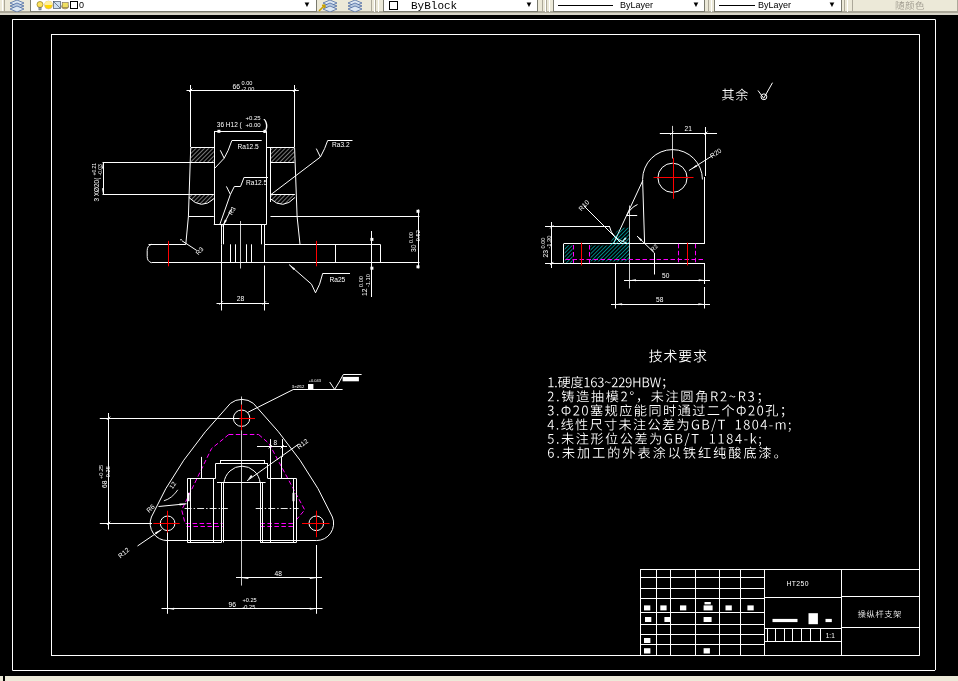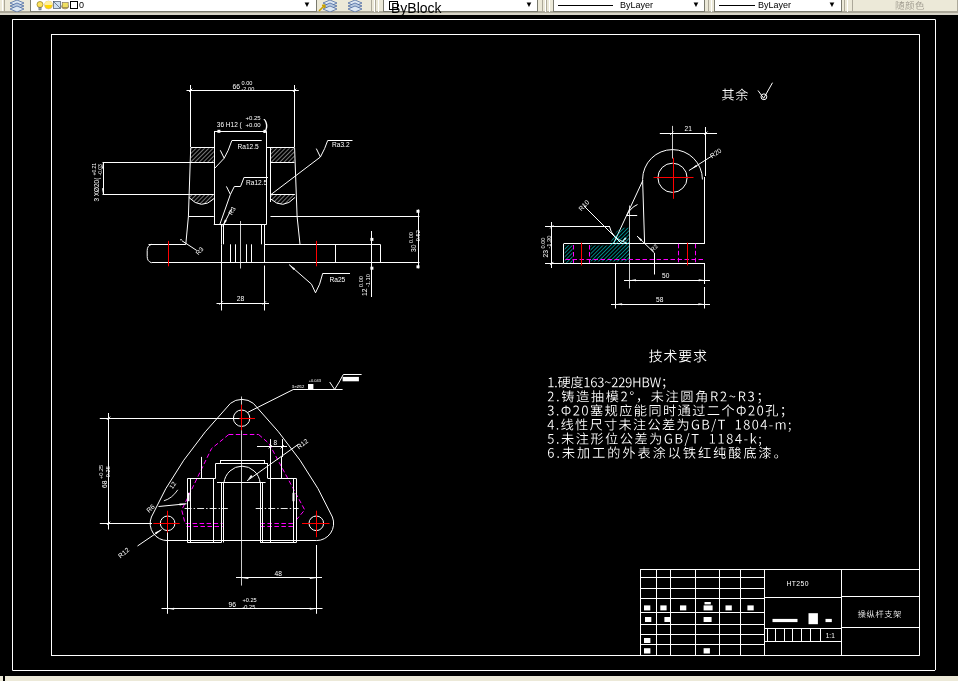--- a/index.html
+++ b/index.html
@@ -49,21 +49,21 @@
 <g stroke="#3a5a9a" stroke-width="0.7" fill="#dde7f2">
 <polygon points="10,4 17,7 10,10 3,7"></polygon>
 <polygon points="10,7 17,10 10,13 3,10" fill="#b8c9de"></polygon>
 <polygon points="10,10 17,13 10,16 3,13" fill="#dde7f2"></polygon>
 </g>
     </svg>
 <div class="sep" style="left:371px"></div>
     <div class="sep" style="left:375px"></div>
 <div class="cb" style="left:383px;width:153px"></div>
 <div style="position:absolute;left:389px;top:1px;width:7px;height:7px;background:#fff;border:1px solid #000"></div>
-<div style="position:absolute;left:391px;top:0px;font-family:Liberation Sans, sans-serif;font-size:14px;color:#000">ByBlock</div>
+<div style="position:absolute;left:411px;top:0px;font-family:Liberation Mono, monospace;font-size:11px;color:#000">ByBlock</div>
 <div style="position:absolute;left:525px;top:0px;color:#000;font-size:8px">▼</div>
 <div class="sep" style="left:542px"></div>
     <div class="sep" style="left:546px"></div>
 <div class="cb" style="left:553px;width:150px"></div>
 <div style="position:absolute;left:558px;top:5px;width:55px;height:1px;background:#000"></div>
 <div style="position:absolute;left:620px;top:0px;font-family:'Liberation Sans',sans-serif;font-size:9px;color:#000">ByLayer</div>
 <div style="position:absolute;left:692px;top:0px;color:#000;font-size:8px">▼</div>
 <div class="sep" style="left:708px"></div>
 <div class="cb" style="left:714px;width:126px"></div>
 <div style="position:absolute;left:719px;top:5px;width:36px;height:1px;background:#000"></div>

